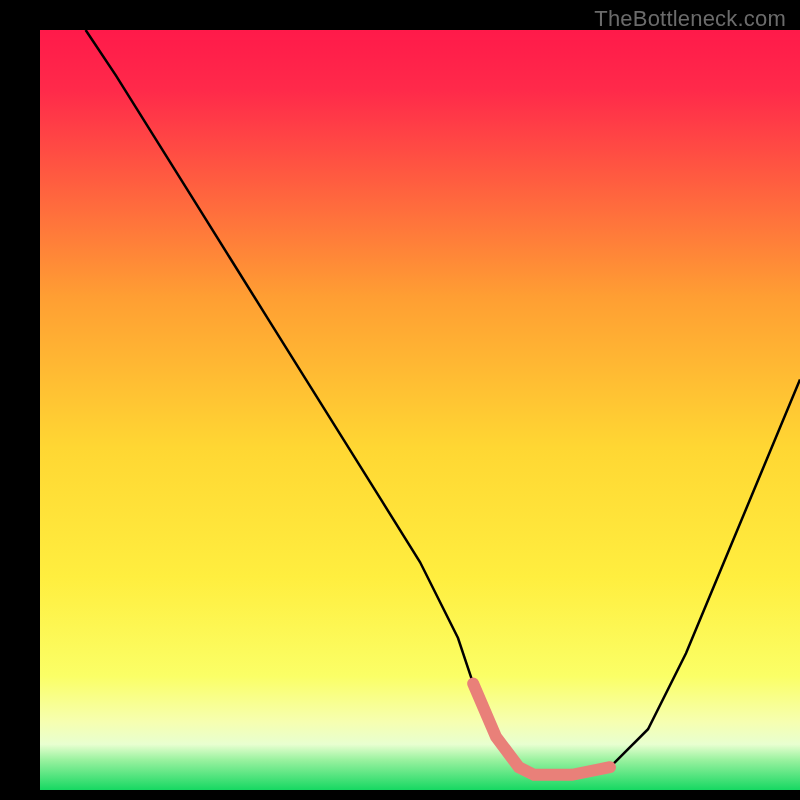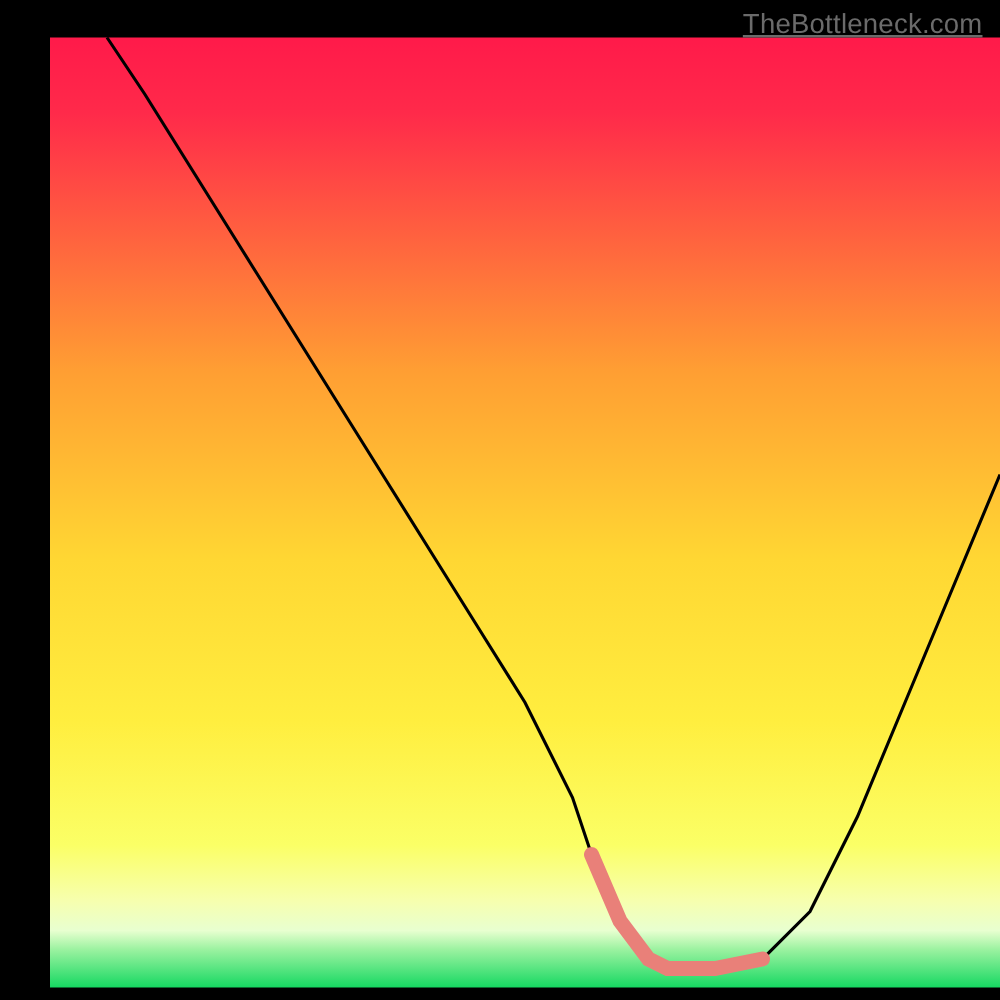--- a/index.html
+++ b/index.html
@@ -18,21 +18,20 @@
   }
   .watermark {
     position: absolute;
     top: 6px;
     right: 14px;
     color: #6b6b6b;
     font-size: 22px;
     font-weight: 500;
     z-index: 10;
     letter-spacing: 0.2px;
-    text-decoration: underline;
   }
   svg {
     position: absolute;
     top: 0;
     left: 0;
   }
 </style>
 </head>
 <body>
 

